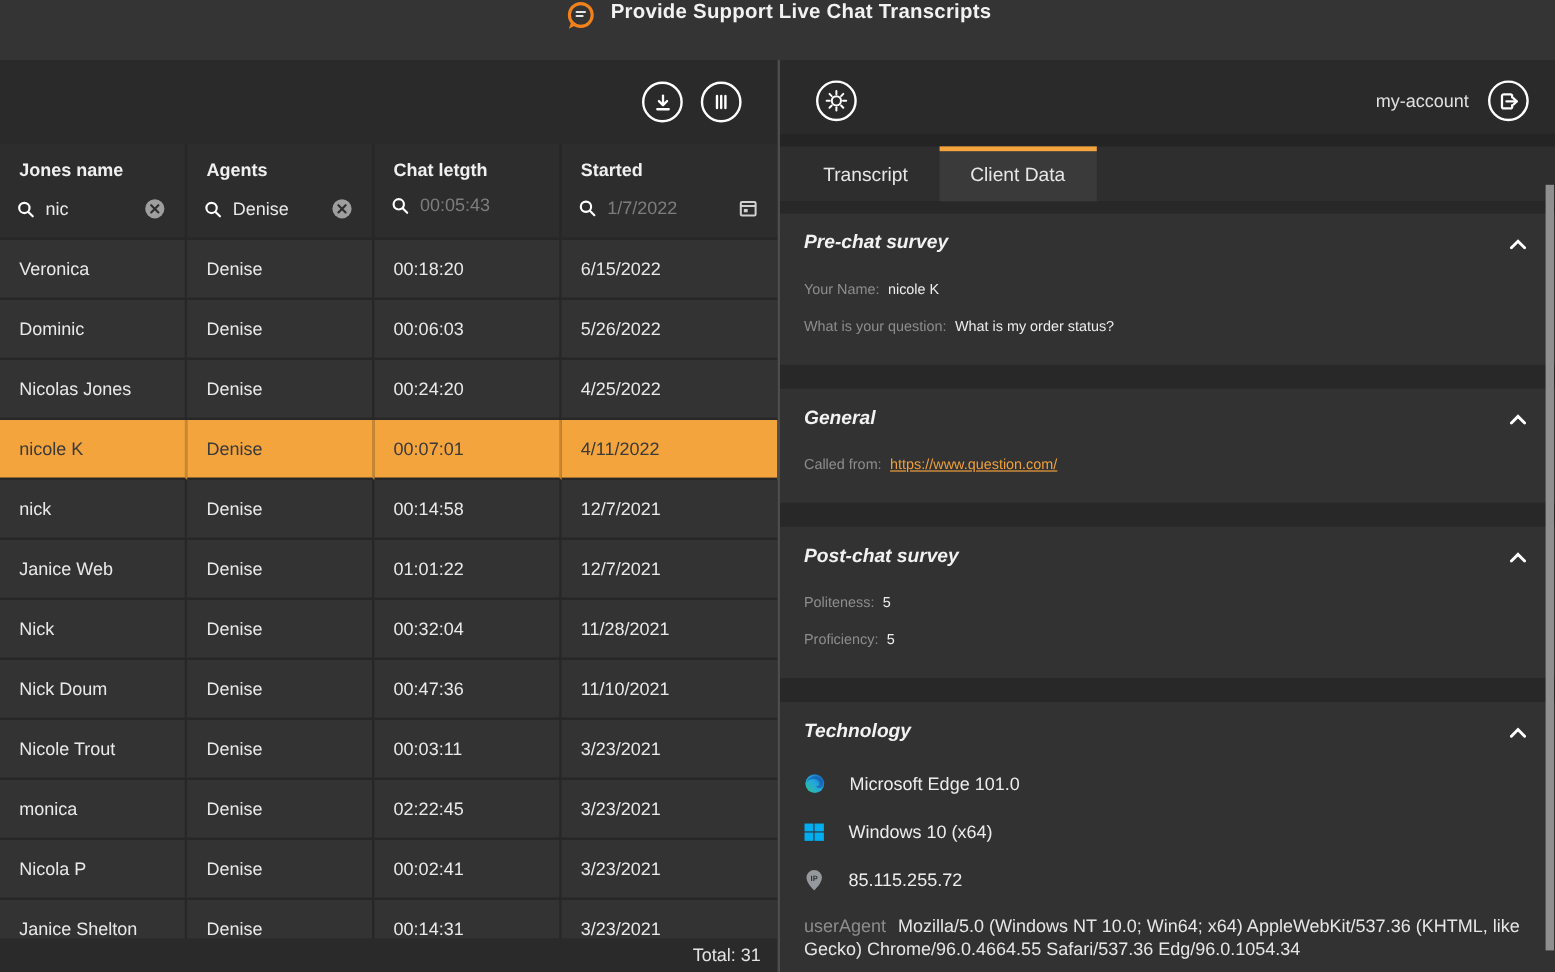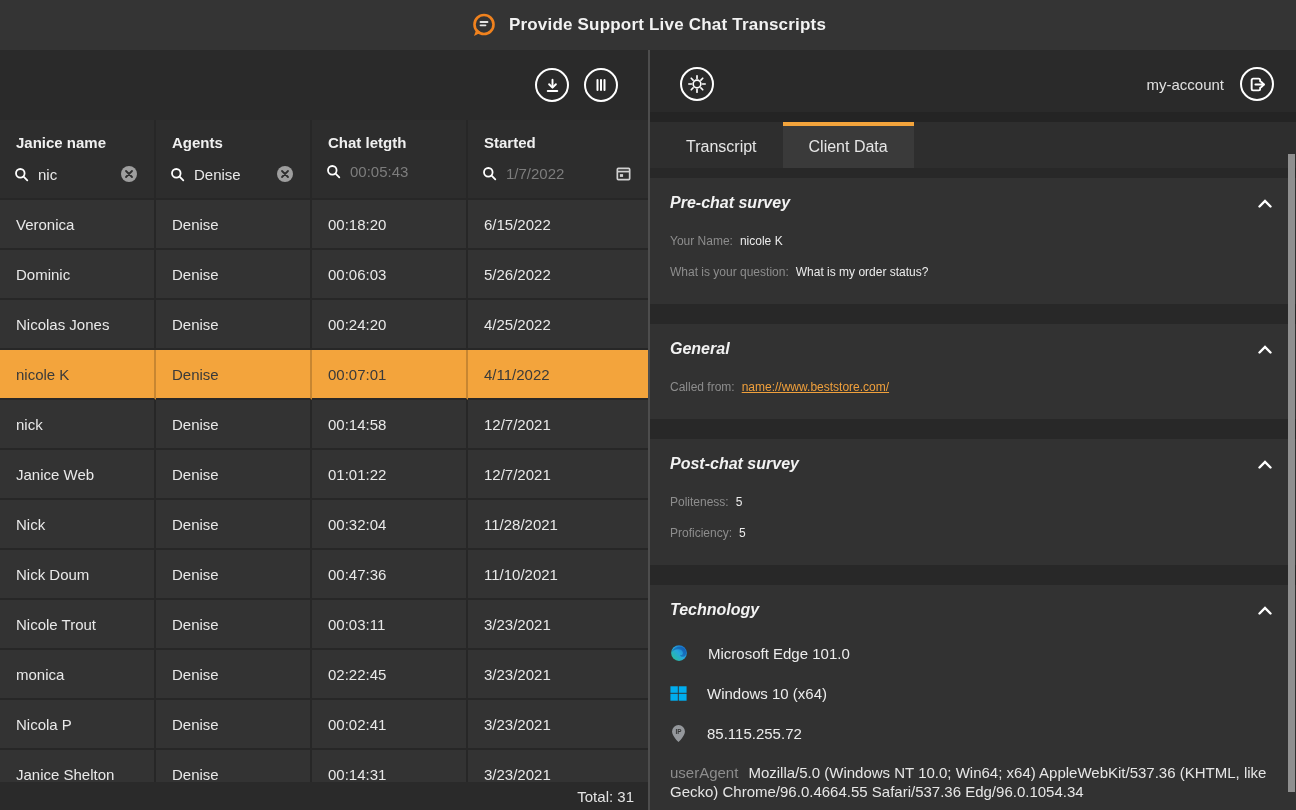--- a/index.html
+++ b/index.html
@@ -2,21 +2,21 @@
 <html style="--accent: #F3A43C; --link: #F0A03C; --logo: #F0821E; --selected-row-bg: #F3A43C; --selected-row-text: #3A3A3A; --windows-blue: #00ADEF;"><head>
 <meta charset="utf-8">
 <style>
   * { margin:0; padding:0; box-sizing:border-box; }
   html,body { width:1296px; height:810px; overflow:hidden; background:#282828;
     font-family:"Liberation Sans", sans-serif; }
   .app { position:relative; width:1296px; height:810px; background:#282828; color:#e8e8e8; }
 
   
   .topbar { position:absolute; top:0; left:0; width:1296px; height:50px; background:#343434;
-    display:flex; align-items:center; justify-content:center; gap:12px; }
+    display:flex; align-items:flex-start; justify-content:center; gap:12px; }
   .topbar h1 { font-size:17px; font-weight:700; color:#f2f2f2; letter-spacing:.2px; }
 
   
   .left-panel  { position:absolute; top:50px; left:0; width:648px; height:760px; overflow:hidden; }
   .right-panel { position:absolute; top:50px; left:648px; width:648px; height:760px;
     border-left:2px solid #4d4d4d; overflow:hidden; }
 
   
   .toolbar { height:70px; background:#2a2a2a; display:flex; align-items:center; }
   .toolbar.left { justify-content:flex-end; padding-right:30px; gap:15px; }
@@ -116,21 +116,21 @@
               <line x1="8" y1="3" x2="8" y2="13"></line>
               <line x1="11.5" y1="3" x2="11.5" y2="13"></line>
           </svg>
         </span>
       </button>
     </div>
 
     <div class="thead">
 
       <div class="th">
-        <div class="th-label">Janice name</div>
+        <div class="th-label">Jones name</div>
         <div class="filter">
           <span>
             <svg width="15" height="15" viewBox="0 0 15 15" fill="none" stroke="#fff" stroke-width="1.8" stroke-linecap="round">
               <circle cx="6.3" cy="6.3" r="4.3"></circle>
                 <line x1="9.6" y1="9.6" x2="13.3" y2="13.3"></line>
             </svg>
           </span>
           <input type="text" value="nic" style="">
           <button class="collapse-btn">
             <svg width="18" height="18" viewBox="0 0 18 18">
@@ -346,21 +346,21 @@
           <button class="collapse-btn">
             <span>
               <svg width="14" height="9" viewBox="0 0 14 9" fill="none" stroke="#fff" stroke-width="2.4" stroke-linecap="round">
                   <path d="M1.5 7.5 7 2l5.5 5.5"></path>
                 </svg>
             </span>
           </button>
         </div>
         <div class="kv">
           <div class="kv-row">
-            <span class="kv-label">Called from:</span><a href="#" class="kv-link">name://www.beststore.com/</a>
+            <span class="kv-label">Called from:</span><a href="#" class="kv-link">https://www.question.com/</a>
           </div>
         </div>
       </div>
 
       <div class="card">
         <div class="card-head">
           <span class="card-title">Post-chat survey</span>
           <button class="collapse-btn">
             <span>
               <svg width="14" height="9" viewBox="0 0 14 9" fill="none" stroke="#fff" stroke-width="2.4" stroke-linecap="round">

